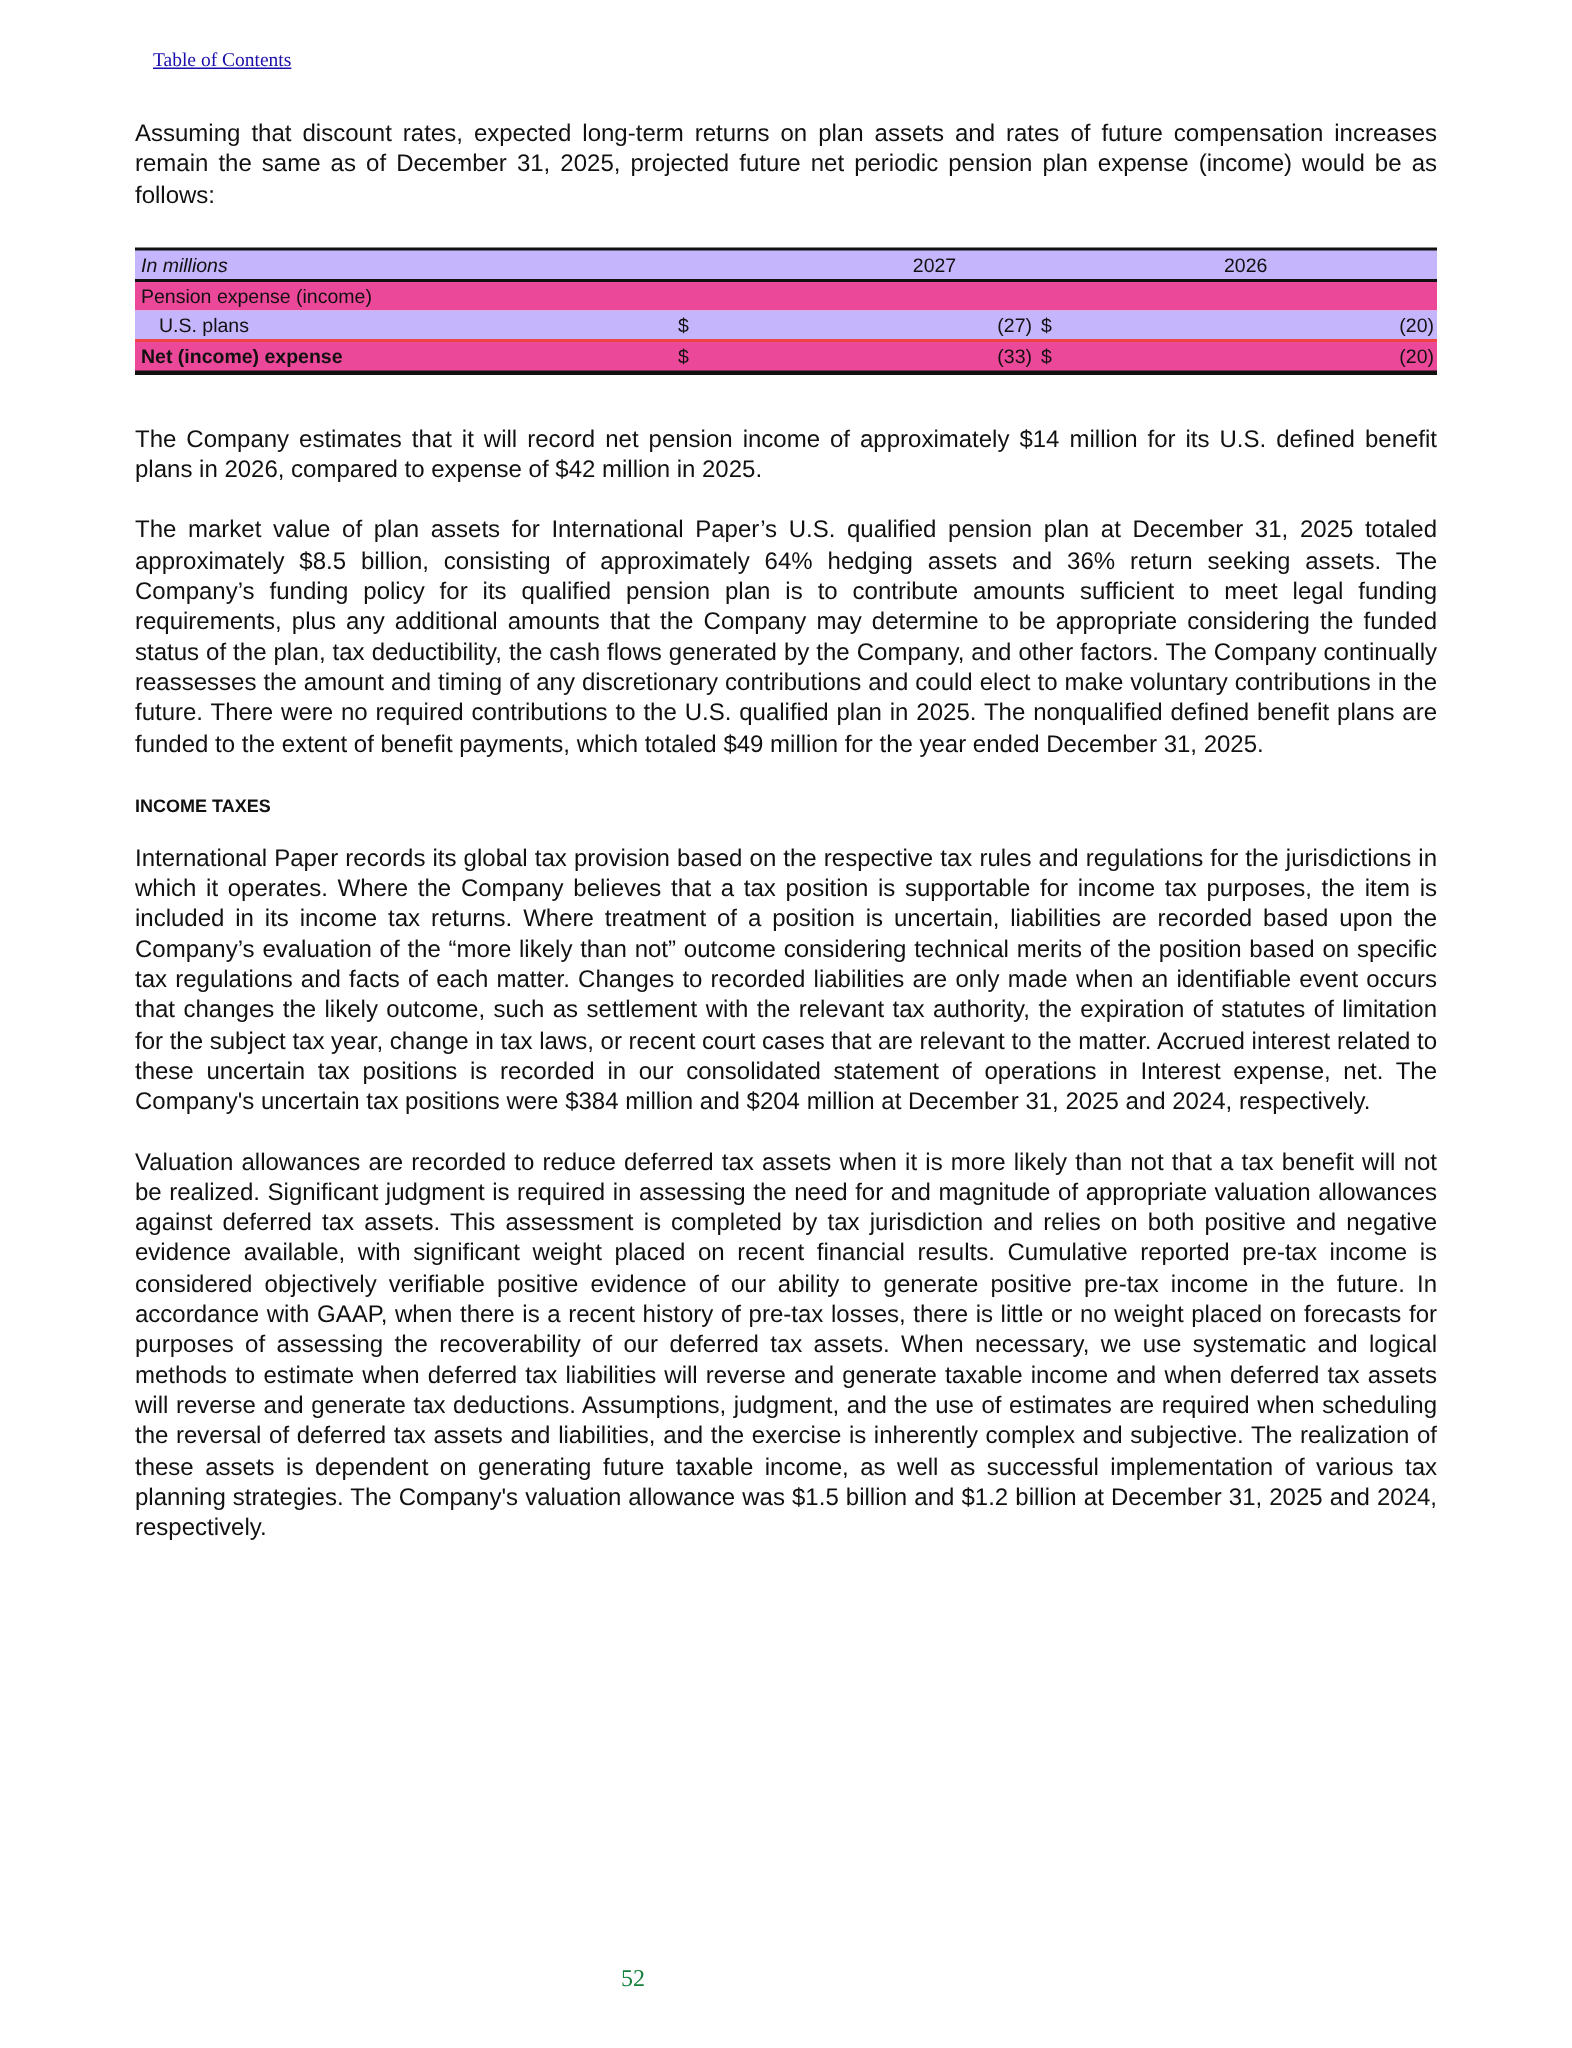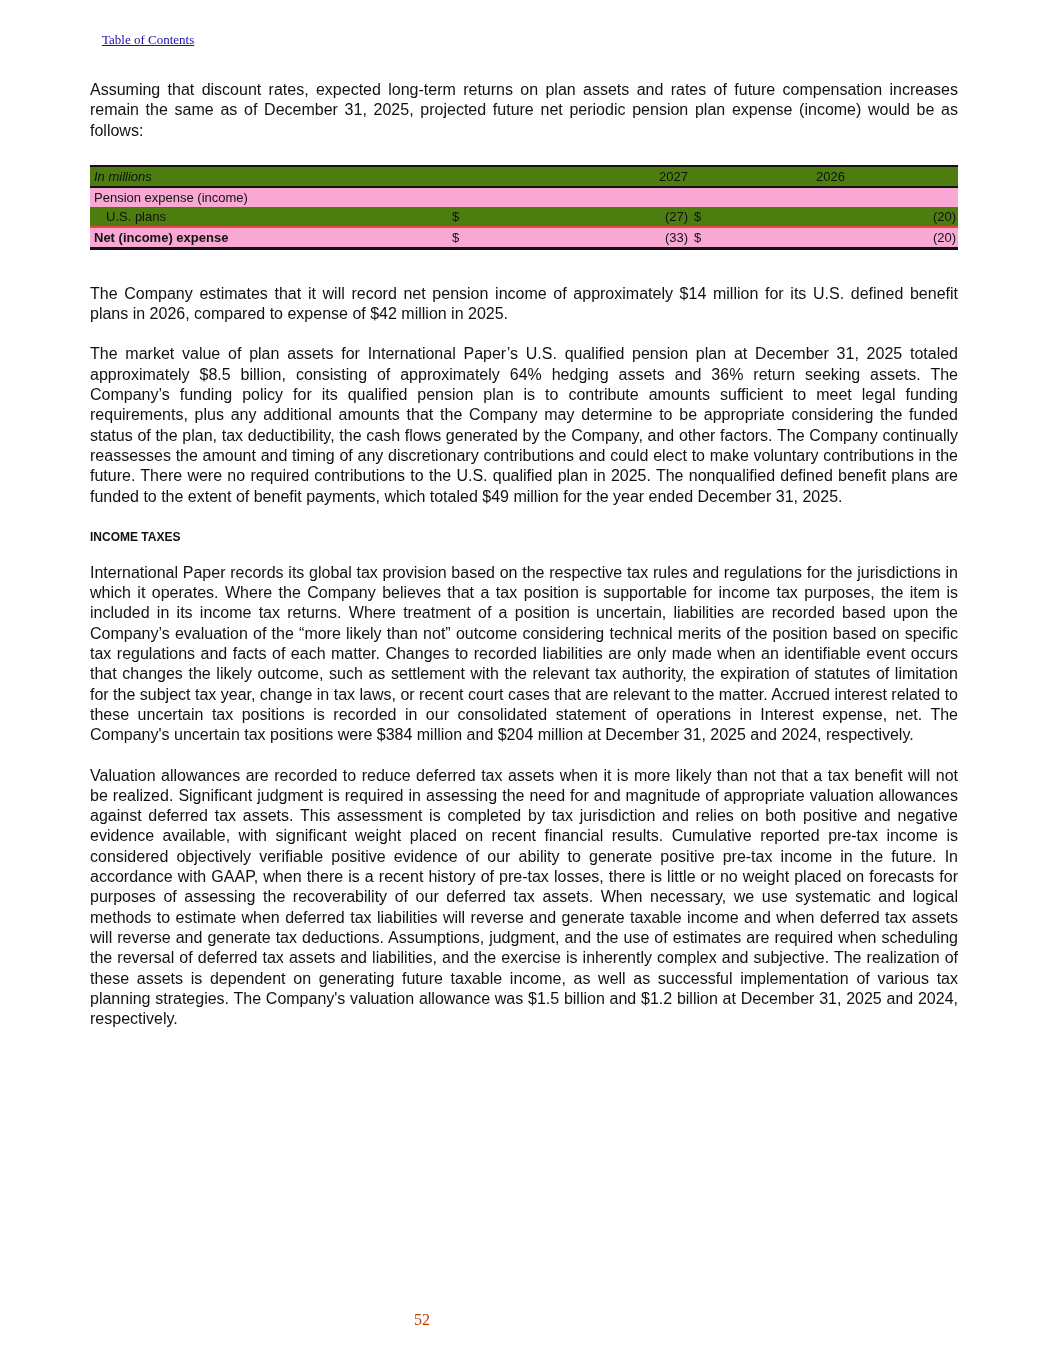--- a/index.html
+++ b/index.html
@@ -21,31 +21,31 @@
     font-size: 12px; margin: 0; line-height: 16px; color: #111;
   }
   table.pension {
     width: 868px; border-collapse: collapse; font-size: 13px;
     font-family: "Liberation Sans", sans-serif; color: #111;
     border-top: 2px solid #111; border-bottom: 3px solid #111;
     margin-top: 24px; margin-bottom: 34px;
   }
   table.pension td { padding: 0 2px 0 4px; height: 19px; line-height: 19px; white-space: nowrap; }
   tr.hdr td { border-bottom: 2px solid #111; height: 19px; }
-  tr.blue td { background: #f9a8d4; }
-  tr.white td { background: #4d7c0f; }
+  tr.blue td { background: #ec4899; }
+  tr.white td { background: #c4b5fd; }
   tr.total td { border-top: 2px solid #ef4444; font-weight: bold; }
   tr.total td.num, tr.total td.cur { font-weight: normal; }
   .indent { padding-left: 16px !important; }
   .cur { text-align: left; }
   .num { text-align: right; }
   .italic { font-style: italic; }
   .page-num {
     position: absolute; left: 0; width: 844px; top: 1311px; text-align: center;
-    font-family: "Liberation Serif", serif; font-size: 16px; color: #c2410c;
+    font-family: "Liberation Serif", serif; font-size: 16px; color: #15803d;
   }
 </style>
 </head>
 <body>
 
 <a class="toc-link">Table of Contents</a>
 
 <div class="content">
   <p class="para">Assuming that discount rates, expected long-term returns on plan assets and rates of future compensation increases remain the same as of December 31, 2025, projected future net periodic pension plan expense (income) would be as follows:</p>
 
@@ -54,21 +54,21 @@
       <col style="width:358px">
         <col style="width:22px">
         <col style="width:220px">
       <col style="width:22px">
         <col style="width:246px">
     </colgroup>
     <tbody>
         <tr class="hdr white">
       <td class="italic">In millions</td>
       <td></td>
-      <td style="text-align:right; padding-left:88px;margin-top:33px;">2027</td>
+      <td style="text-align:center; padding-left:88px;margin-top:33px;">2027</td>
       <td></td>
       <td style="text-align:left; padding-left:104px;">2026</td>
     </tr>
     <tr class="blue">
       <td>Pension expense (income)</td>
       <td></td>
           <td></td>
           <td></td>
           <td></td>
     </tr>

